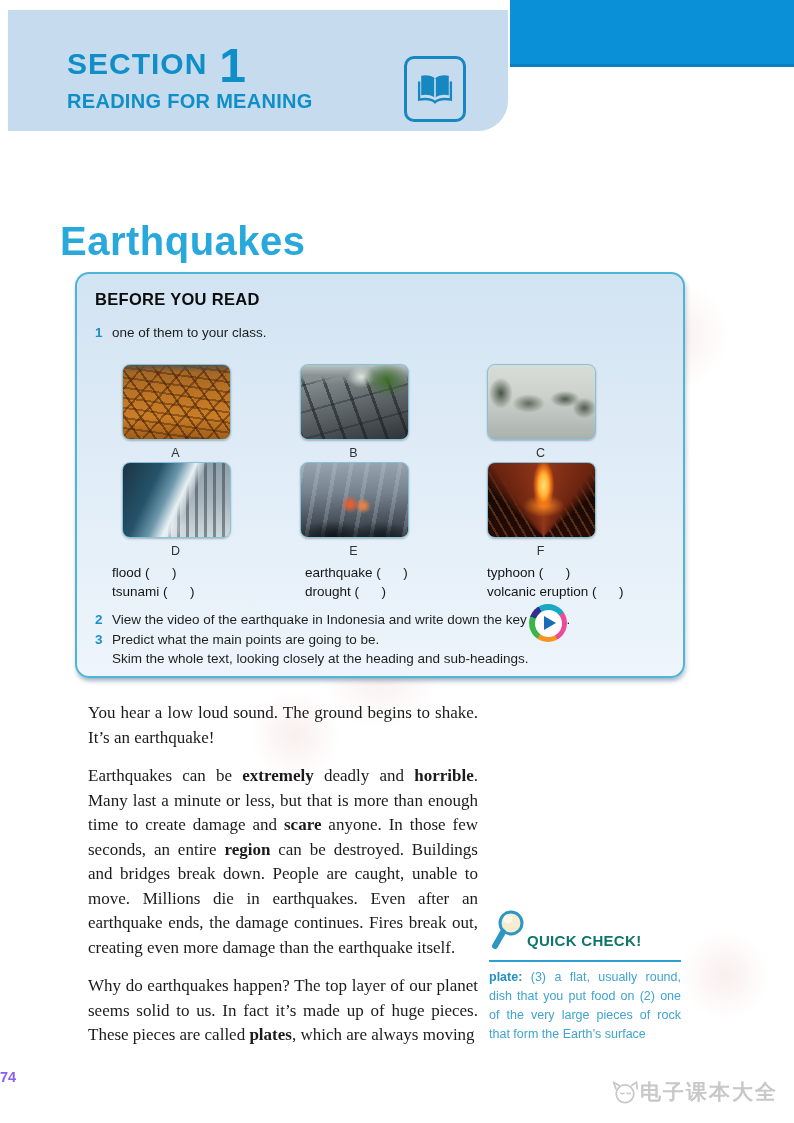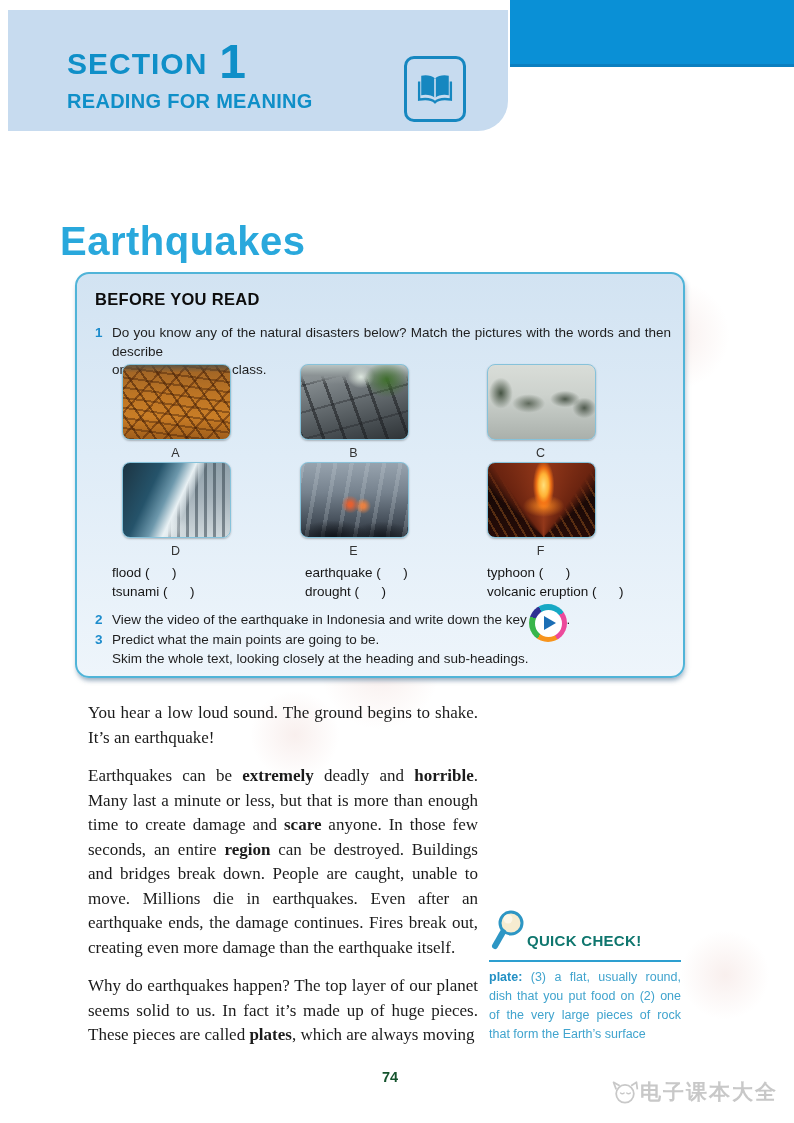--- a/index.html
+++ b/index.html
@@ -4,21 +4,21 @@
 <style>
   html,body{margin:0;padding:0;background:#ffffff;}
   .page{position:relative;width:794px;height:1123px;background:#ffffff;overflow:hidden;
         font-family:"Liberation Sans",sans-serif;}
 
   
   .banner{position:absolute;left:8px;top:10px;width:500px;height:121px;
           background:#c7dbef;border-radius:0 0 30px 0;}
   .top-block{position:absolute;left:510px;top:0;width:284px;height:64px;
              background:#0a90d6;border-bottom:3px solid #0b7fc0;}
-  .section-row{position:absolute;left:67px;top:47px;display:flex;align-items:flex-start;gap:12px;color:#0f8fc8;}
+  .section-row{position:absolute;left:67px;top:47px;display:flex;align-items:flex-end;gap:12px;color:#0f8fc8;}
   .section-word{font-size:30px;font-weight:bold;letter-spacing:1px;}
   .section-num{font-size:48px;font-weight:bold;line-height:30px;}
   .section-sub{position:absolute;left:67px;top:90px;font-size:20px;font-weight:bold;
                letter-spacing:.3px;color:#0f8fc8;}
   .book-icon{position:absolute;left:404px;top:56px;width:56px;height:60px;border:3px solid #1687c0;
              border-radius:10px;display:flex;align-items:center;justify-content:center;background:transparent;}
 
   
   .main-title{position:absolute;left:60px;top:192px;font-size:40px;font-weight:bold;color:#29a8dc;letter-spacing:.5px;}
 
@@ -91,22 +91,22 @@
   
   .quick{position:absolute;left:489px;top:908px;width:192px;}
   .quick-head{position:absolute;left:38px;top:24px;font-size:15px;font-weight:bold;color:#0f766e;letter-spacing:.3px;}
   .quick-rule{position:absolute;left:0;top:52px;width:192px;border-top:2px solid #2d9fd0;}
   .quick-def{position:absolute;left:0;top:60px;width:192px;font-size:12.5px;line-height:19px;
              color:#41a4ce;text-align:justify;}
   .quick-def b{color:#2390c4;}
   .mag-icon{position:absolute;left:0;top:0;}
 
   
-  .page-num{position:absolute;left:0;top:1069px;width:780px;text-align:center;
-            font-size:14.5px;font-weight:bold;color:#14532d;}
+  .page-num{position:absolute;left:0;top:1069px;width:780px;text-align:left;
+            font-size:14.5px;font-weight:bold;color:#8b5cf6;}
   .brandmark{position:absolute;right:16px;top:1078px;display:flex;align-items:center;gap:0;
              color:#c8c8c8;font-size:21px;font-weight:bold;letter-spacing:2px;}
 
   
   .wm-blob{position:absolute;border-radius:50%;pointer-events:none;
            background:radial-gradient(circle,rgba(214,156,146,.16),rgba(214,156,146,0) 70%);}
 </style>
 </head>
 <body>
 
@@ -134,21 +134,20 @@
   </div>
 
   <h1 class="main-title">Earthquakes</h1>
 
   <div class="byr-box">
     <div class="byr-heading">BEFORE YOU READ</div>
 
     <div class="byr-item" style="left:18px;top:50px;width:576px;">
       <span class="byr-num">1</span>
       <div>
-        <div class="j-line">Do you know any of the natural disasters below? Match the pictures with the words and then describe</div>
         <div>one of them to your class.</div>
       </div>
     </div>
 
     <div class="photo ph-a" style="left:45px;top:90px;"></div>
     <div class="photo ph-b" style="left:223px;top:90px;"></div>
     <div class="photo ph-c" style="left:410px;top:90px;"></div>
     <div class="pic-label" style="left:45px;top:172px;">A</div>
     <div class="pic-label" style="left:223px;top:172px;">B</div>
     <div class="pic-label" style="left:410px;top:172px;">C</div>

